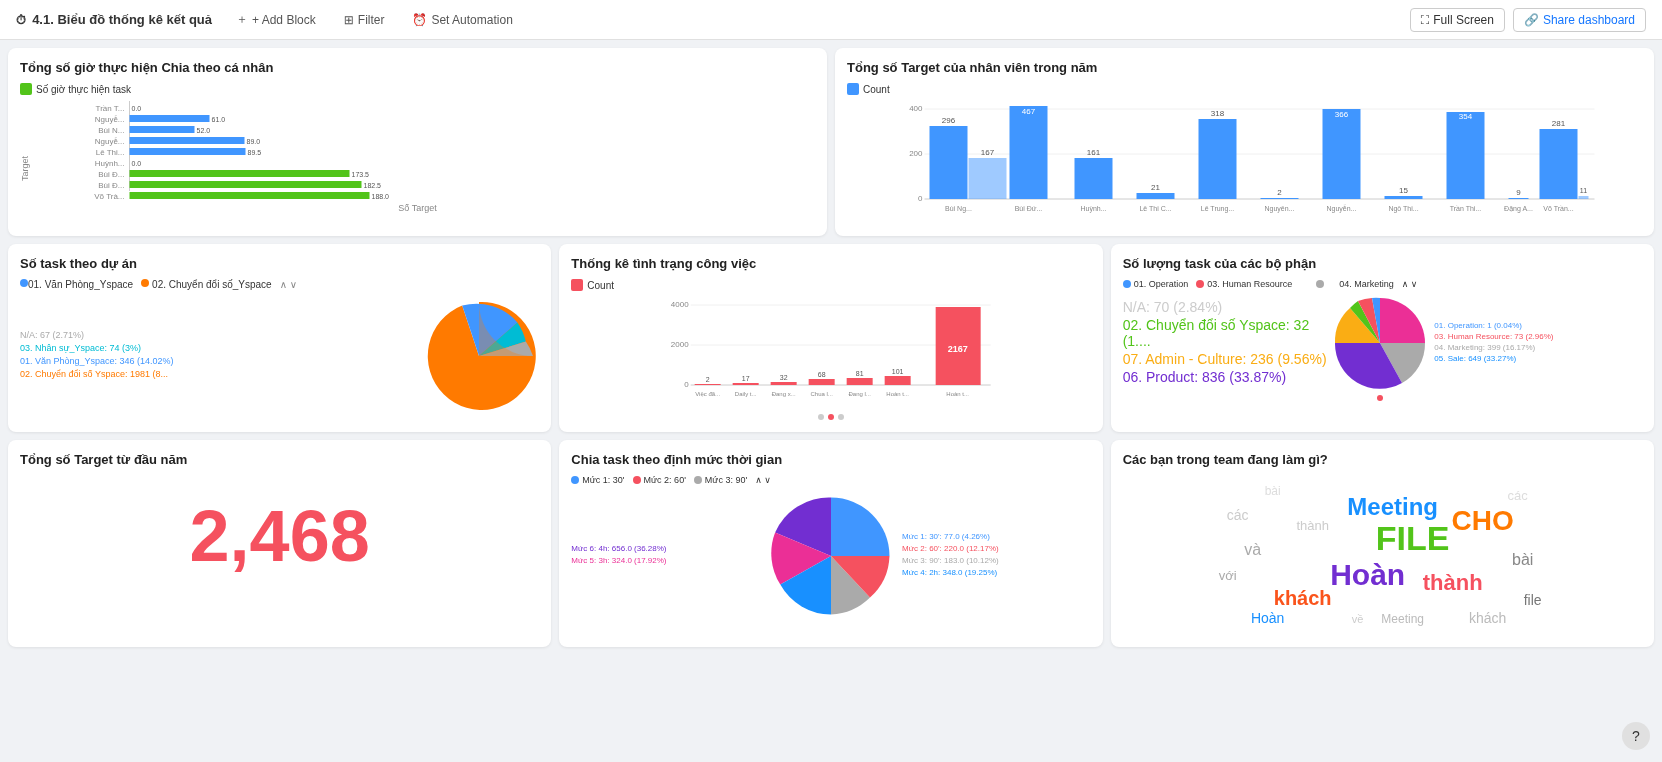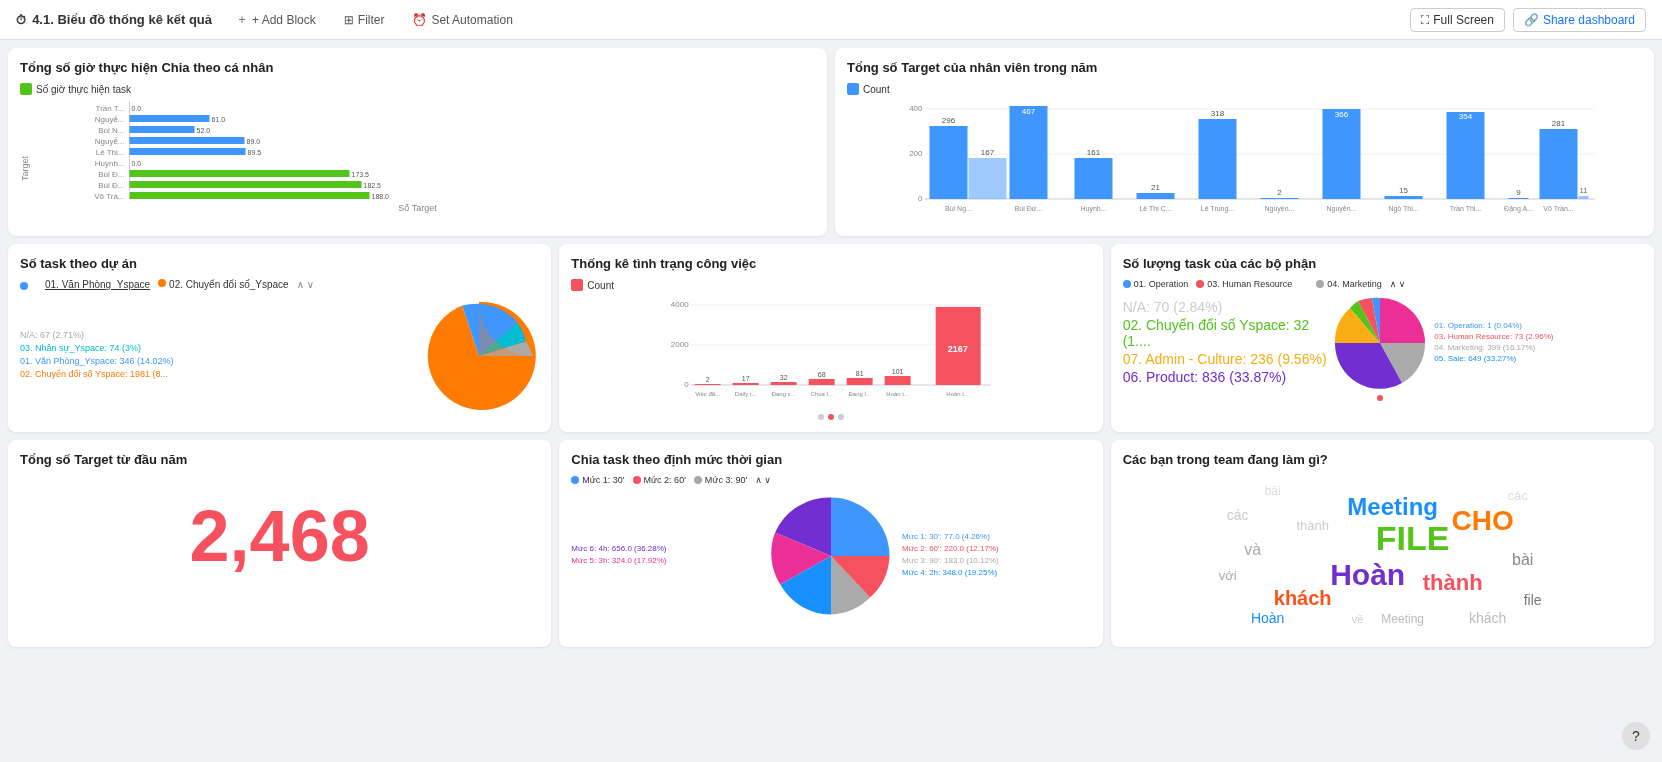--- a/index.html
+++ b/index.html
@@ -190,21 +190,21 @@
         </svg>
       </div>
     </div>
   </div>
 
   <div style="display:grid; grid-template-columns:1fr 1fr 1fr; gap:8px;">
 
     <div class="card">
       <div class="card-title">Số task theo dự án</div>
       <div style="display:flex; gap:8px; flex-wrap:wrap; margin-bottom:6px; font-size:10px; align-items:center;">
-        <div style="display:flex;align-items:flex-end;gap:17px;text-decoration:underline;">
+        <div style="display:flex;align-items:flex-start;gap:0;">
           <div style="width:8px;height:8px;border-radius:50%;background:#4096ff;"></div>
           <span>01. Văn Phòng_Yspace</span>
         </div>
         <div style="display:flex;align-items:flex-start;gap:3px;">
           <div style="width:8px;height:8px;border-radius:50%;background:#ff7a00;"></div>
           <span>02. Chuyển đổi số_Yspace</span>
         </div>
         <span style="cursor:pointer;color:#888;">∧ ∨</span>
       </div>
       <div style="display:flex; align-items:center; gap:4px;">
@@ -286,21 +286,21 @@
       <div class="card-title">Số lượng task của các bộ phận</div>
       <div style="display:flex; gap:8px; flex-wrap:wrap; margin-bottom:4px; font-size:9px; align-items:center;">
         <div style="display:flex;align-items:center;gap:3px;">
           <div style="width:8px;height:8px;border-radius:50%;background:#4096ff;"></div>
           <span>01. Operation</span>
         </div>
         <div style="display:flex;align-items:center;gap:3px;">
           <div style="width:8px;height:8px;border-radius:50%;background:#f5515f;"></div>
           <span>03. Human Resource</span>
         </div>
-        <div style="display:flex;align-items:center;gap:3px;padding-left:16px;">
+        <div style="display:flex;align-items:center;gap:15px;padding-left:16px;">
           <div style="width:8px;height:8px;border-radius:50%;background:#aaa;"></div>
           <span>04. Marketing</span>
         </div>
         <span style="cursor:pointer;">∧ ∨</span>
       </div>
       <div style="display:flex; align-items:center;">
         <div style="font-size:14px; flex:1;">
           <div style="color:#ccc; margin-bottom:2px;">N/A: 70 (2.84%)</div>
           <div style="color:#52c41a; margin-bottom:2px;">02. Chuyển đổi số Yspace: 32 (1....</div>
           <div style="color:#faad14; margin-bottom:2px;">07. Admin - Culture: 236 (9.56%)</div>

